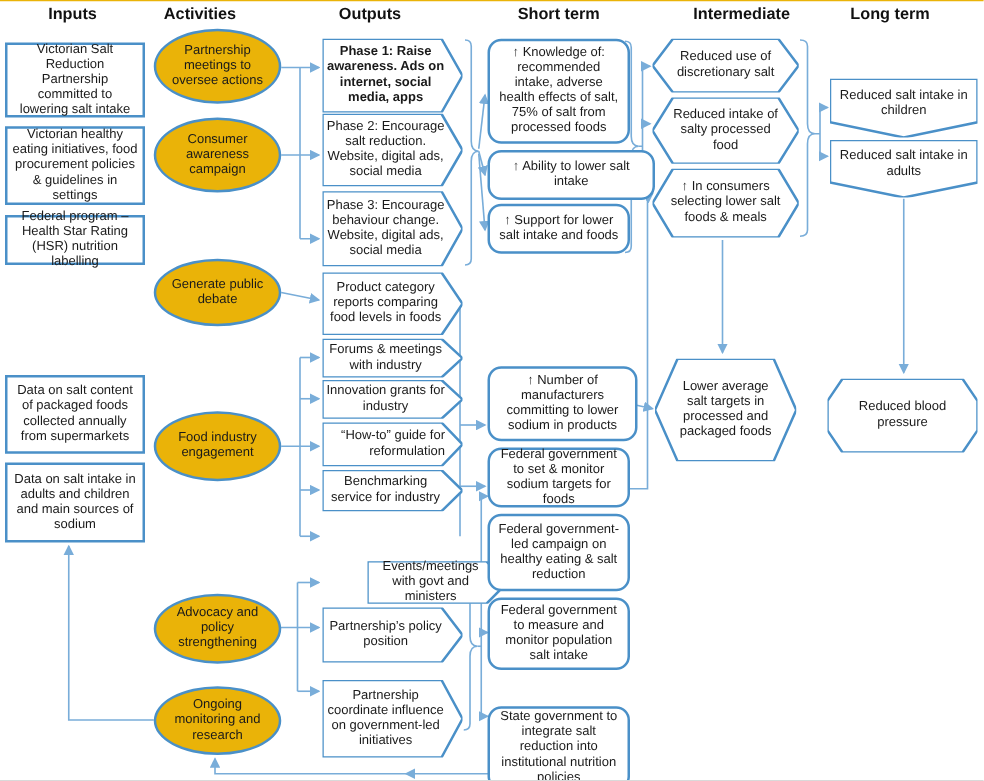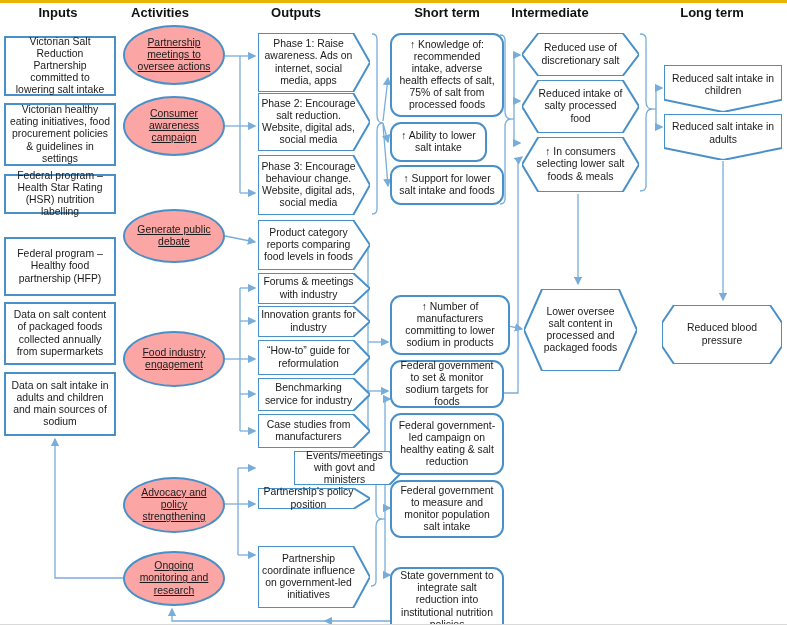--- a/index.html
+++ b/index.html
@@ -1,34 +1,34 @@
 <!DOCTYPE html>
 <html style="--node-border: #4a90c8; --connector: #79add9; --text: #1a1a1a; --background: #ffffff;"><head>
 <meta charset="utf-8">
 <style>
   html,body{margin:0;padding:0;background:#fff;}
   .canvas{
     position:relative;width:787px;height:625px;overflow:hidden;
     background:var(--background,#ffffff);
     font-family:"Liberation Sans",sans-serif;
     color:var(--text,#1a1a1a);
-    border-top:3px solid #eab308;border-bottom:1px solid #d9d9d9;
+    border-top:1px solid #eab308;border-bottom:1px solid #d9d9d9;
     box-sizing:border-box;
   }
   .colhead{
     position:absolute;top:2px;height:16px;
     font-size:13px;font-weight:bold;text-align:center;color:#111;
   }
   .node{
     position:absolute;display:flex;align-items:center;justify-content:center;
     text-align:center;font-size:10.4px;line-height:1.16;color:var(--text,#1a1a1a);
     box-sizing:border-box;padding:2px 4px;z-index:2;
   }
   .rect{border:2px solid var(--node-border,#4a90c8);background:#fff;}
-  .ellipse{border:2px solid var(--node-border,#4a90c8);border-radius:50%;background:#fca5a5;padding:2px 9px;text-decoration:underline;}
+  .ellipse{border:2px solid var(--node-border,#4a90c8);border-radius:50%;background:#eab308;padding:2px 9px;}
   .rounded{border:2px solid var(--node-border,#4a90c8);border-radius:11px;background:#fff;padding:18px 6px;}
   .shape{padding:0;}
   .shape .bg{position:absolute;left:0;top:0;width:100%;height:100%;}
   .shape .bg polygon{fill:#ffffff;stroke:var(--node-border,#4a90c8);stroke-width:2;vector-effect:non-scaling-stroke;}
   .shape .lbl{position:relative;display:block;padding:1px 3px;}
   .pent .lbl{padding-right:14px;}
   .hex .lbl{padding:1px 13px;}
   .oct .lbl{padding:1px 10px;}
   .downpent .lbl{padding-bottom:8px;}
   #wires{position:absolute;left:0;top:0;width:787px;height:625px;z-index:1;pointer-events:none;}
@@ -38,21 +38,21 @@
 </style>
 </head>
 <body>
 
 <div class="canvas">
 
   <div class="colhead" style="left:8px;width:100px;">Inputs</div>
   <div class="colhead" style="left:110px;width:100px;">Activities</div>
   <div class="colhead" style="left:246px;width:100px;">Outputs</div>
   <div class="colhead" style="left:397px;width:100px;">Short term</div>
-  <div class="colhead" style="left:498px;width:104px;">Intermediate</div>
+  <div class="colhead" style="left:528px;width:104px;text-align:right;">Intermediate</div>
   <div class="colhead" style="left:662px;width:100px;">Long term</div>
 
   <svg id="wires" viewBox="0 0 787 625">
     <defs>
       <marker id="arr" viewBox="0 0 10 10" refX="8.5" refY="5" markerWidth="6.5" markerHeight="6.5" orient="auto-start-reverse">
         <path d="M0,0 L10,5 L0,10 z"></path>
       </marker>
     </defs>
 
     <polyline class="c" points="225,53 255,53" marker-end="url(#arr)"></polyline>
@@ -110,32 +110,31 @@
     <polyline class="c" points="723,158 723,297" marker-end="url(#arr)"></polyline>
 
     <polyline class="c" points="445,607 445,618 325,618" marker-end="url(#arr)"></polyline>
     <polyline class="c" points="325,618 172,618 172,606" marker-end="url(#arr)"></polyline>
     <polyline class="c" points="123,575 55,575 55,436" marker-end="url(#arr)"></polyline>
   </svg>
 
   <div class="node rect" style="left:4px;top:33px;width:112px;height:60px;">Victorian Salt Reduction Partnership committed to lowering salt intake</div>
   <div class="node rect" style="left:4px;top:100px;width:112px;height:63px;">Victorian healthy eating initiatives, food procurement policies &amp; guidelines in settings</div>
   <div class="node rect" style="left:4px;top:171px;width:112px;height:40px;">Federal program – Health Star Rating (HSR) nutrition labelling</div>
-  <div class="node rect" style="left:4px;top:234px;width:112px;height:59px;">Federal program – Healthy food partnership (HFP)</div>
   <div class="node rect" style="left:4px;top:299px;width:112px;height:63px;">Data on salt content of packaged foods collected annually from supermarkets</div>
   <div class="node rect" style="left:4px;top:369px;width:112px;height:64px;">Data on salt intake in adults and children and main sources of sodium</div>
 
   <div class="node ellipse" style="left:123px;top:22px;width:102px;height:60px;">Partnership meetings to oversee actions</div>
   <div class="node ellipse" style="left:123px;top:93px;width:102px;height:60px;">Consumer awareness campaign</div>
   <div class="node ellipse" style="left:123px;top:206px;width:102px;height:54px;">Generate public debate</div>
   <div class="node ellipse" style="left:123px;top:328px;width:102px;height:56px;">Food industry engagement</div>
   <div class="node ellipse" style="left:123px;top:474px;width:102px;height:56px;">Advocacy and policy strengthening</div>
   <div class="node ellipse" style="left:123px;top:548px;width:102px;height:55px;">Ongoing monitoring and research</div>
 
-  <div class="node shape pent" style="left:258px;top:30px;width:112px;height:59px;">
+  <div class="node shape pent" style="left:258px;top:30px;width:112px;height:59px;font-weight:bold;">
     <svg class="bg" viewBox="0 0 100 100" preserveAspectRatio="none">
         <polygon points="0,0 85,0 100,50 85,100 0,100"></polygon>
       </svg>
     <span class="lbl">Phase 1: Raise awareness. Ads on internet, social media, apps</span>
   </div>
   <div class="node shape pent" style="left:258px;top:90px;width:112px;height:58px;">
     <svg class="bg" viewBox="0 0 100 100" preserveAspectRatio="none">
         <polygon points="0,0 85,0 100,50 85,100 0,100"></polygon>
       </svg>
     <span class="lbl">Phase 2: Encourage salt reduction. Website, digital ads, social media</span>
@@ -157,59 +156,53 @@
         <polygon points="0,0 85,0 100,50 85,100 0,100"></polygon>
       </svg>
     <span class="lbl">Forums &amp; meetings with industry</span>
   </div>
   <div class="node shape pent" style="left:258px;top:303px;width:112px;height:31px;">
     <svg class="bg" viewBox="0 0 100 100" preserveAspectRatio="none">
         <polygon points="0,0 85,0 100,50 85,100 0,100"></polygon>
       </svg>
     <span class="lbl">Innovation grants for industry</span>
   </div>
-  <div class="node shape pent" style="left:258px;top:337px;width:112px;height:35px;">
+  <div class="node shape pent" style="left:258px;top:337px;width:112px;height:35px;text-align:right;">
     <svg class="bg" viewBox="0 0 100 100" preserveAspectRatio="none">
         <polygon points="0,0 85,0 100,50 85,100 0,100"></polygon>
       </svg>
     <span class="lbl">“How-to” guide for reformulation</span>
   </div>
   <div class="node shape pent" style="left:258px;top:375px;width:112px;height:33px;">
     <svg class="bg" viewBox="0 0 100 100" preserveAspectRatio="none">
         <polygon points="0,0 85,0 100,50 85,100 0,100"></polygon>
       </svg>
     <span class="lbl">Benchmarking service for industry</span>
   </div>
-  <div class="node shape pent" style="left:258px;top:411px;width:112px;height:34px;">
-    <svg class="bg" viewBox="0 0 100 100" preserveAspectRatio="none">
-        <polygon points="0,0 85,0 100,50 85,100 0,100"></polygon>
-      </svg>
-    <span class="lbl">Case studies from manufacturers</span>
-  </div>
   <div class="node shape pent" style="left:258px;top:448px;width:112px;height:34px;margin-left:36px;">
     <svg class="bg" viewBox="0 0 100 100" preserveAspectRatio="none">
         <polygon points="0,0 85,0 100,50 85,100 0,100"></polygon>
       </svg>
     <span class="lbl">Events/meetings with govt and ministers</span>
   </div>
-  <div class="node shape pent" style="left:258px;top:485px;width:112px;height:21px;">
+  <div class="node shape pent" style="left:258px;top:485px;width:112px;height:44px;">
     <svg class="bg" viewBox="0 0 100 100" preserveAspectRatio="none">
         <polygon points="0,0 85,0 100,50 85,100 0,100"></polygon>
       </svg>
     <span class="lbl">Partnership’s policy position</span>
   </div>
   <div class="node shape pent" style="left:258px;top:521px;width:112px;height:62px;margin-top:22px;">
     <svg class="bg" viewBox="0 0 100 100" preserveAspectRatio="none">
         <polygon points="0,0 85,0 100,50 85,100 0,100"></polygon>
       </svg>
     <span class="lbl">Partnership coordinate influence on government-led initiatives</span>
   </div>
 
   <div class="node rounded" style="left:390px;top:30px;width:114px;height:84px;">↑ Knowledge of: recommended intake, adverse health effects of salt, 75% of salt from processed foods</div>
-  <div class="node rounded" style="left:390px;top:119px;width:97px;height:39px;">↑ Ability to lower salt intake</div>
+  <div class="node rounded" style="left:390px;top:119px;width:134px;height:39px;">↑ Ability to lower salt intake</div>
   <div class="node rounded" style="left:390px;top:162px;width:114px;height:40px;">↑ Support for lower salt intake and foods</div>
   <div class="node rounded" style="left:390px;top:292px;width:120px;height:60px;">↑ Number of manufacturers committing to lower sodium in products</div>
   <div class="node rounded" style="left:390px;top:357px;width:114px;height:48px;">Federal government to set &amp; monitor sodium targets for foods</div>
   <div class="node rounded" style="left:390px;top:410px;width:114px;height:62px;">Federal government-led campaign on healthy eating &amp; salt reduction</div>
   <div class="node rounded" style="left:390px;top:477px;width:114px;height:58px;">Federal government to measure and monitor population salt intake</div>
   <div class="node rounded" style="left:390px;top:564px;width:114px;height:67px;">State government to integrate salt reduction into institutional nutrition policies</div>
 
   <div class="node shape hex" style="left:522px;top:30px;width:117px;height:43px;">
     <svg class="bg" viewBox="0 0 100 100" preserveAspectRatio="none">
         <polygon points="14,0 86,0 100,50 86,100 14,100 0,50"></polygon>
@@ -225,21 +218,21 @@
   <div class="node shape hex" style="left:522px;top:134px;width:117px;height:55px;">
     <svg class="bg" viewBox="0 0 100 100" preserveAspectRatio="none">
         <polygon points="14,0 86,0 100,50 86,100 14,100 0,50"></polygon>
       </svg>
     <span class="lbl">↑ In consumers selecting lower salt foods &amp; meals</span>
   </div>
   <div class="node shape hex" style="left:524px;top:286px;width:113px;height:82px;">
     <svg class="bg" viewBox="0 0 100 100" preserveAspectRatio="none">
         <polygon points="16,0 84,0 100,50 84,100 16,100 0,50"></polygon>
       </svg>
-    <span class="lbl">Lower oversee salt content in processed and packaged foods</span>
+    <span class="lbl">Lower average salt targets in processed and packaged foods</span>
   </div>
 
   <div class="node shape downpent" style="left:664px;top:62px;width:118px;height:47px;">
     <svg class="bg" viewBox="0 0 100 100" preserveAspectRatio="none">
         <polygon points="0,0 100,0 100,74 50,100 0,74"></polygon>
       </svg>
     <span class="lbl">Reduced salt intake in children</span>
   </div>
   <div class="node shape downpent" style="left:664px;top:111px;width:118px;height:46px;">
     <svg class="bg" viewBox="0 0 100 100" preserveAspectRatio="none">

